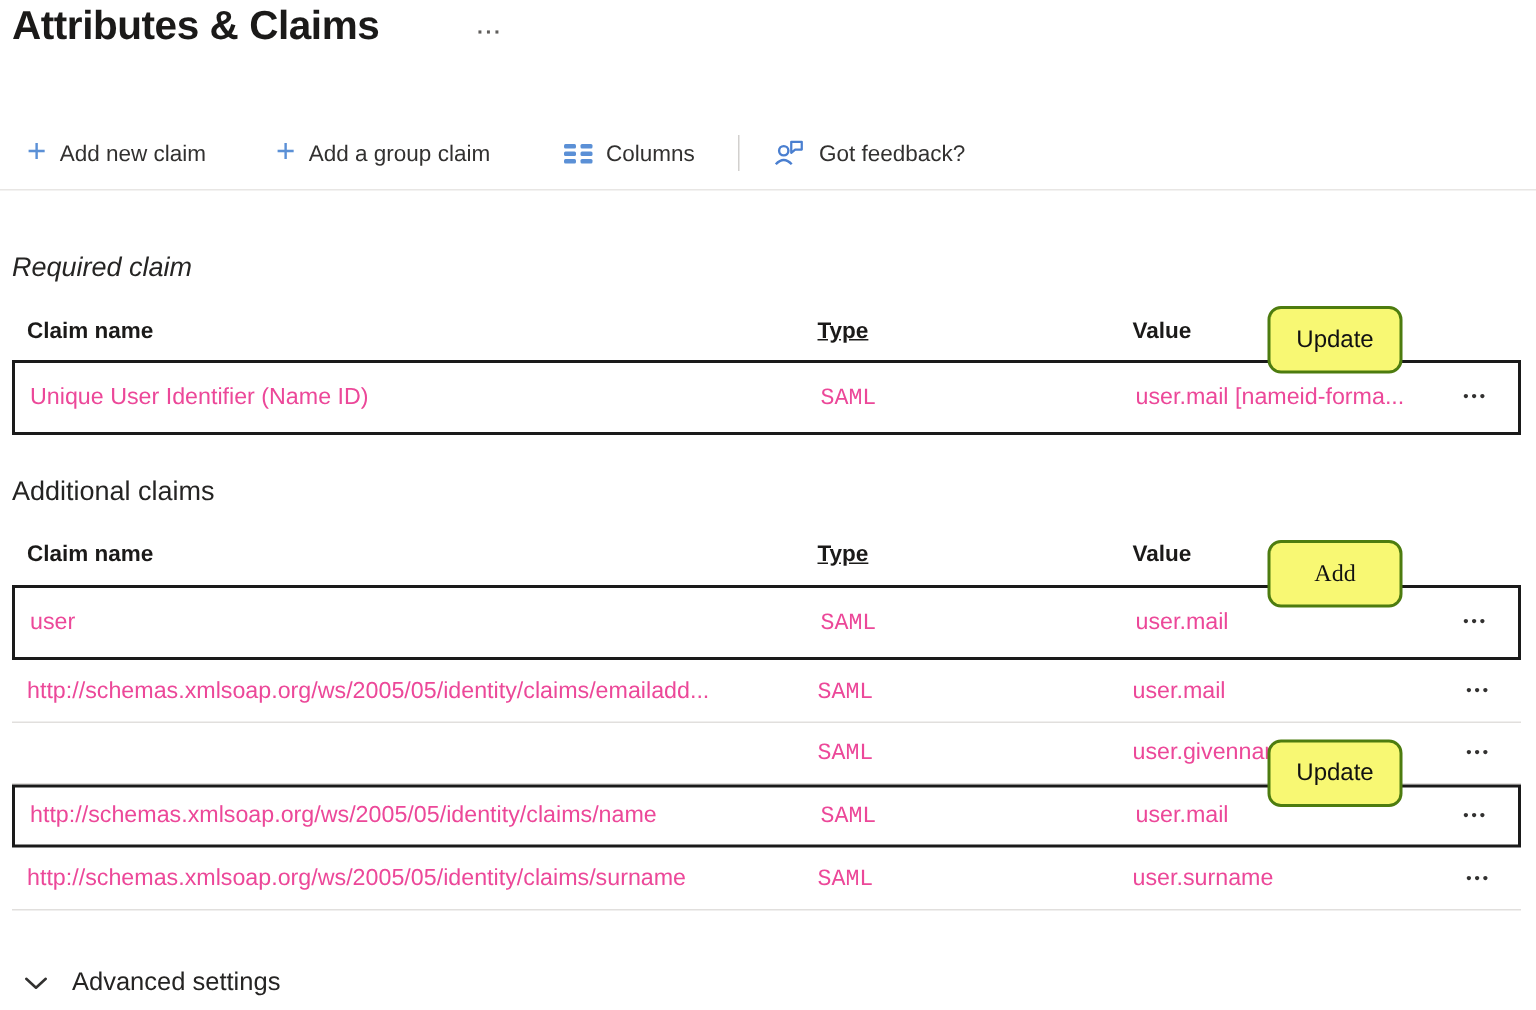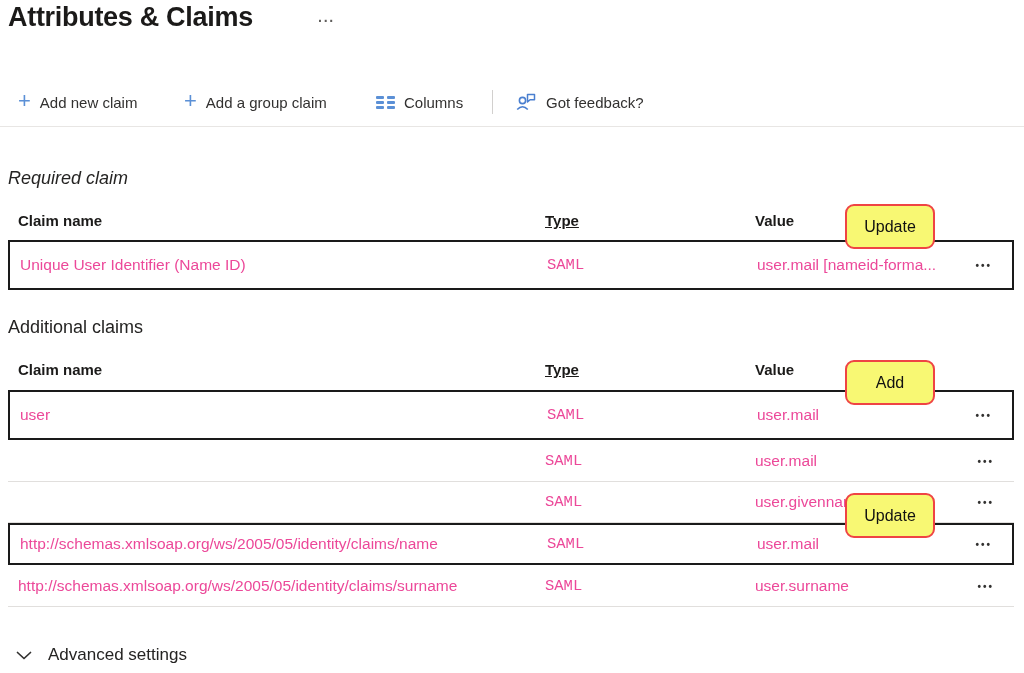--- a/index.html
+++ b/index.html
@@ -100,26 +100,26 @@
     position: absolute; left: 16px; top: 640px; height: 30px;
     display: flex; align-items: center; gap: 16px;
     background: none; border: none; padding: 0;
     font-family: "Liberation Sans", sans-serif;
     font-size: 17px; color: #252423; cursor: pointer;
   }
 
   
   .callout {
     position: absolute; left: 845px; width: 90px; height: 45px;
-    background: #f8f873; border: 2px solid #ef4444; border-radius: 9px;
+    background: #f8f873; border: 2px solid #4d7c0f; border-radius: 9px;
     display: flex; align-items: center; justify-content: center;
     font-size: 16px; color: #111111; z-index: 10;
   }
   #callout-0 { top: 204px; }
-  #callout-1 { top: 360px; }
+  #callout-1 { top: 360px; font-family: Liberation Serif, serif; }
   #callout-2 { top: 493px; }
 </style>
 </head>
 <body>
 
 <div class="screen">
 
   <h1 class="page-title">Attributes &amp; Claims</h1>
   <button class="title-more">···</button>
 
@@ -188,20 +188,21 @@
   </div>
 
   <div class="row boxed" id="add-row-0">
     <span class="cell-claim">user</span>
     <span class="cell-type">SAML</span>
     <span class="cell-value">user.mail</span>
     <button class="row-menu">•••</button>
   </div>
 
   <div class="row hairline" id="add-row-1">
+    <span class="cell-claim">http://schemas.xmlsoap.org/ws/2005/05/identity/claims/emailadd...</span>
     <span class="cell-type">SAML</span>
     <span class="cell-value">user.mail</span>
     <button class="row-menu">•••</button>
   </div>
 
   <div class="row hairline" id="add-row-2">
     <span class="cell-type">SAML</span>
     <span class="cell-value">user.givenname</span>
     <button class="row-menu">•••</button>
   </div>

